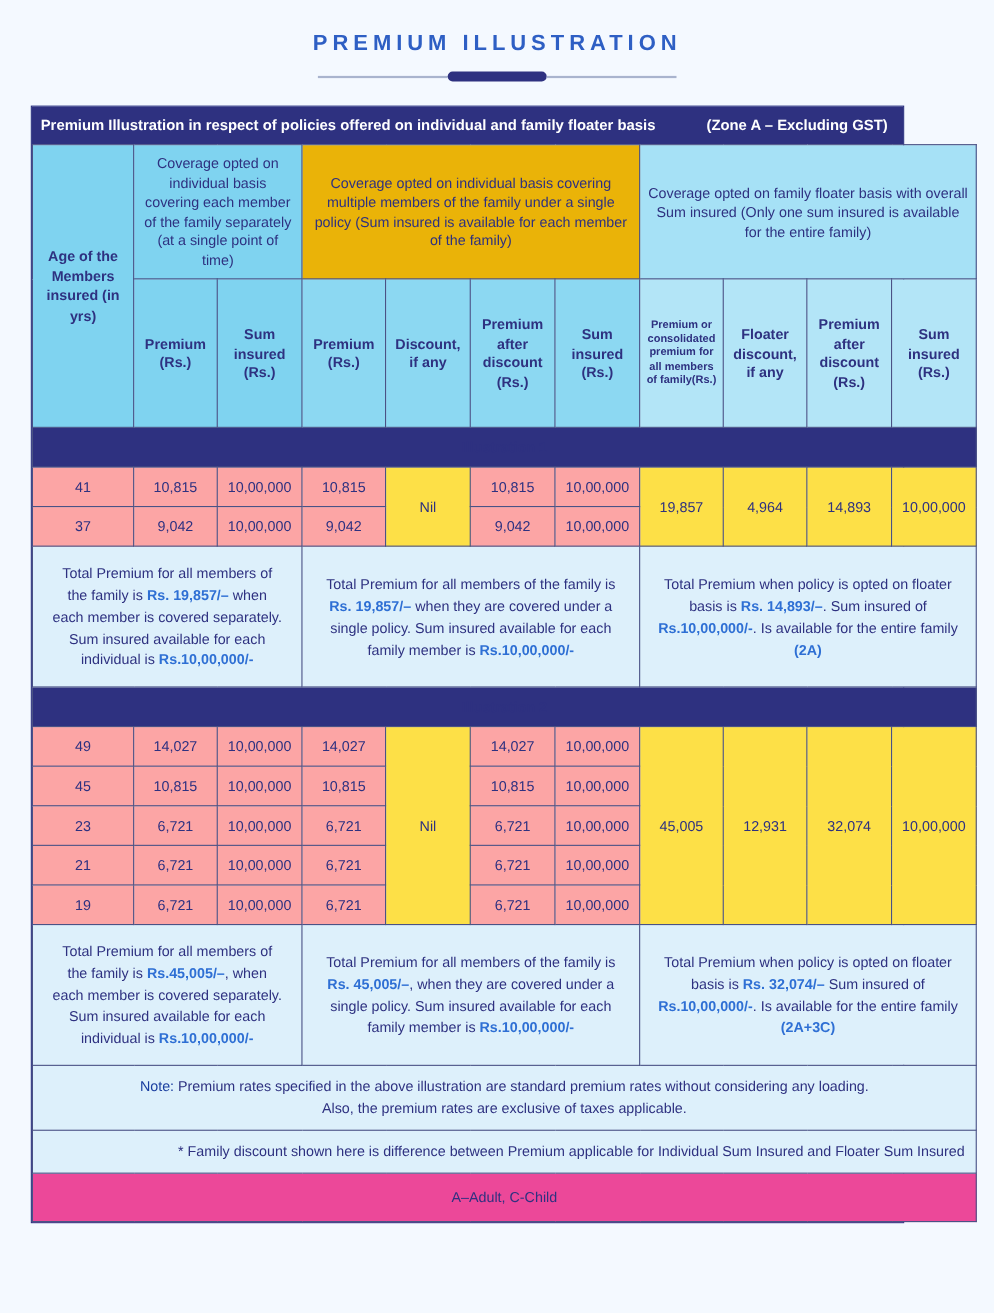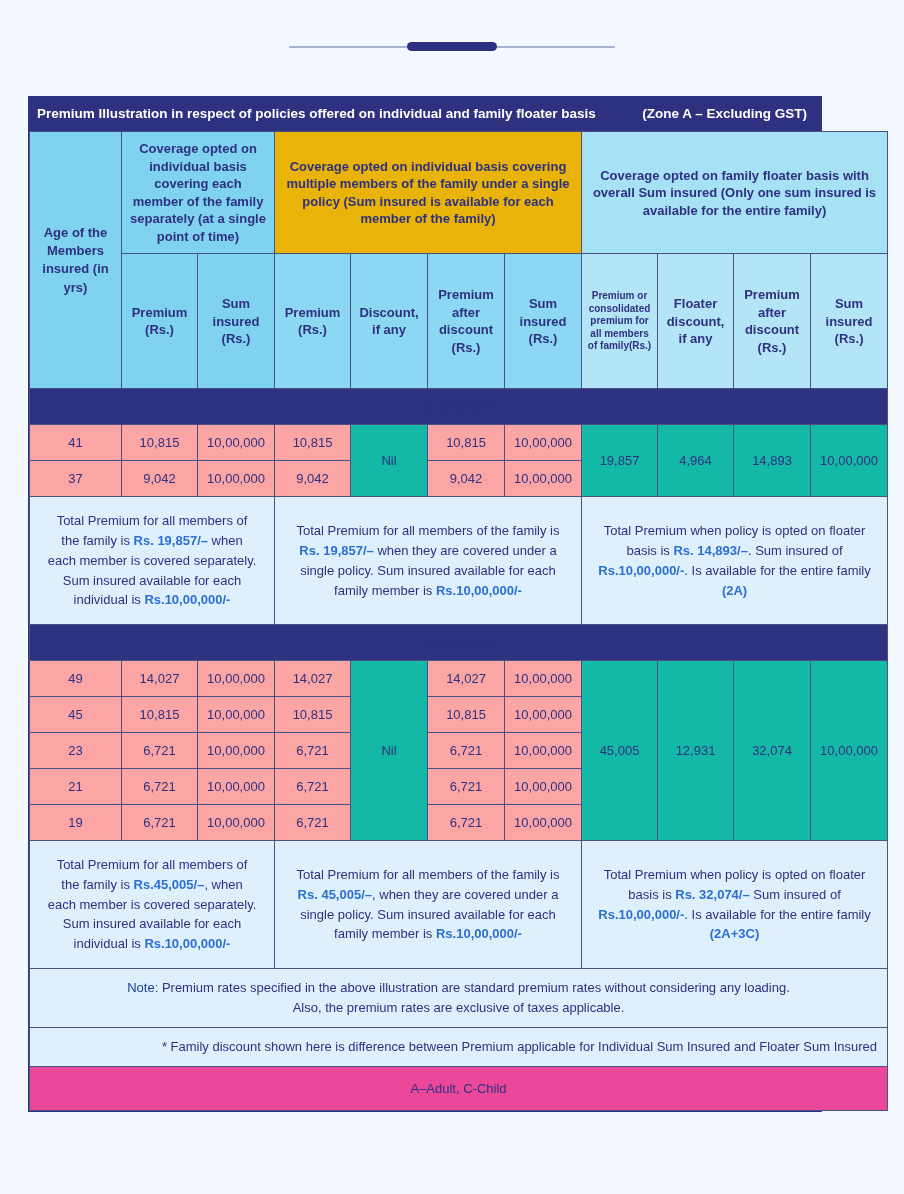--- a/index.html
+++ b/index.html
@@ -46,21 +46,21 @@
     border: 1px solid #4a5285;
     color: #2e3180;
     text-align: center;
     vertical-align: middle;
     font-size: 13px;
   }
 
   
   .hgroup {
     background: #7fd3f0;
-    font-weight: bold; font-size: 13.5px; line-height: 1.35;
+    font-weight: normal; font-size: 13.5px; line-height: 1.35;
     padding: 8px 6px;
   }
   .hgroup.g2 { background: #eab308; }
   .hgroup.g3 { background: #a6e1f6; }
   .hsub {
     background: #7fd3f0;
     font-weight: bold; font-size: 13px; line-height: 1.35;
     padding: 6px 3px;
     height: 135px;
   }
@@ -78,21 +78,21 @@
     background: #2e3180; color: #fff;
     font-weight: bold; font-size: 14px;
     padding: 10px 0; border: 1px solid #2e3180;
   }
 
   
   .dcell {
     background: #fca5a5; height: 36px; font-size: 13.5px;
     color: #2e3180; font-weight: normal;
   }
-  .dcell.merged { background: #14b8a6; }
+  .dcell.merged { background: #fde047; }
 
   
   .scell {
     background: #ddf0fb;
     font-size: 13.5px; line-height: 1.52;
     padding: 14px 16px; color: #2e3180;
   }
   .scell b { color: #2e6fd4; font-weight: bold; }
 
   
@@ -104,20 +104,21 @@
   .note-cell.left { text-align: right; }
   .legend-cell {
     background: #ec4899; padding: 14px 14px; text-align: right;
     font-size: 13.5px; font-weight: normal; color: #2e6fd4;
   }
 </style>
 </head>
 <body>
 
 <div class="title-wrap">
+  <div class="page-title">PREMIUM ILLUSTRATION</div>
   <div class="divider-row">
     <span class="divider-line"></span>
     <span class="divider-pill"></span>
     <span class="divider-line"></span>
   </div>
 </div>
 
 <div class="table-shell">
 
   <div class="banner">

